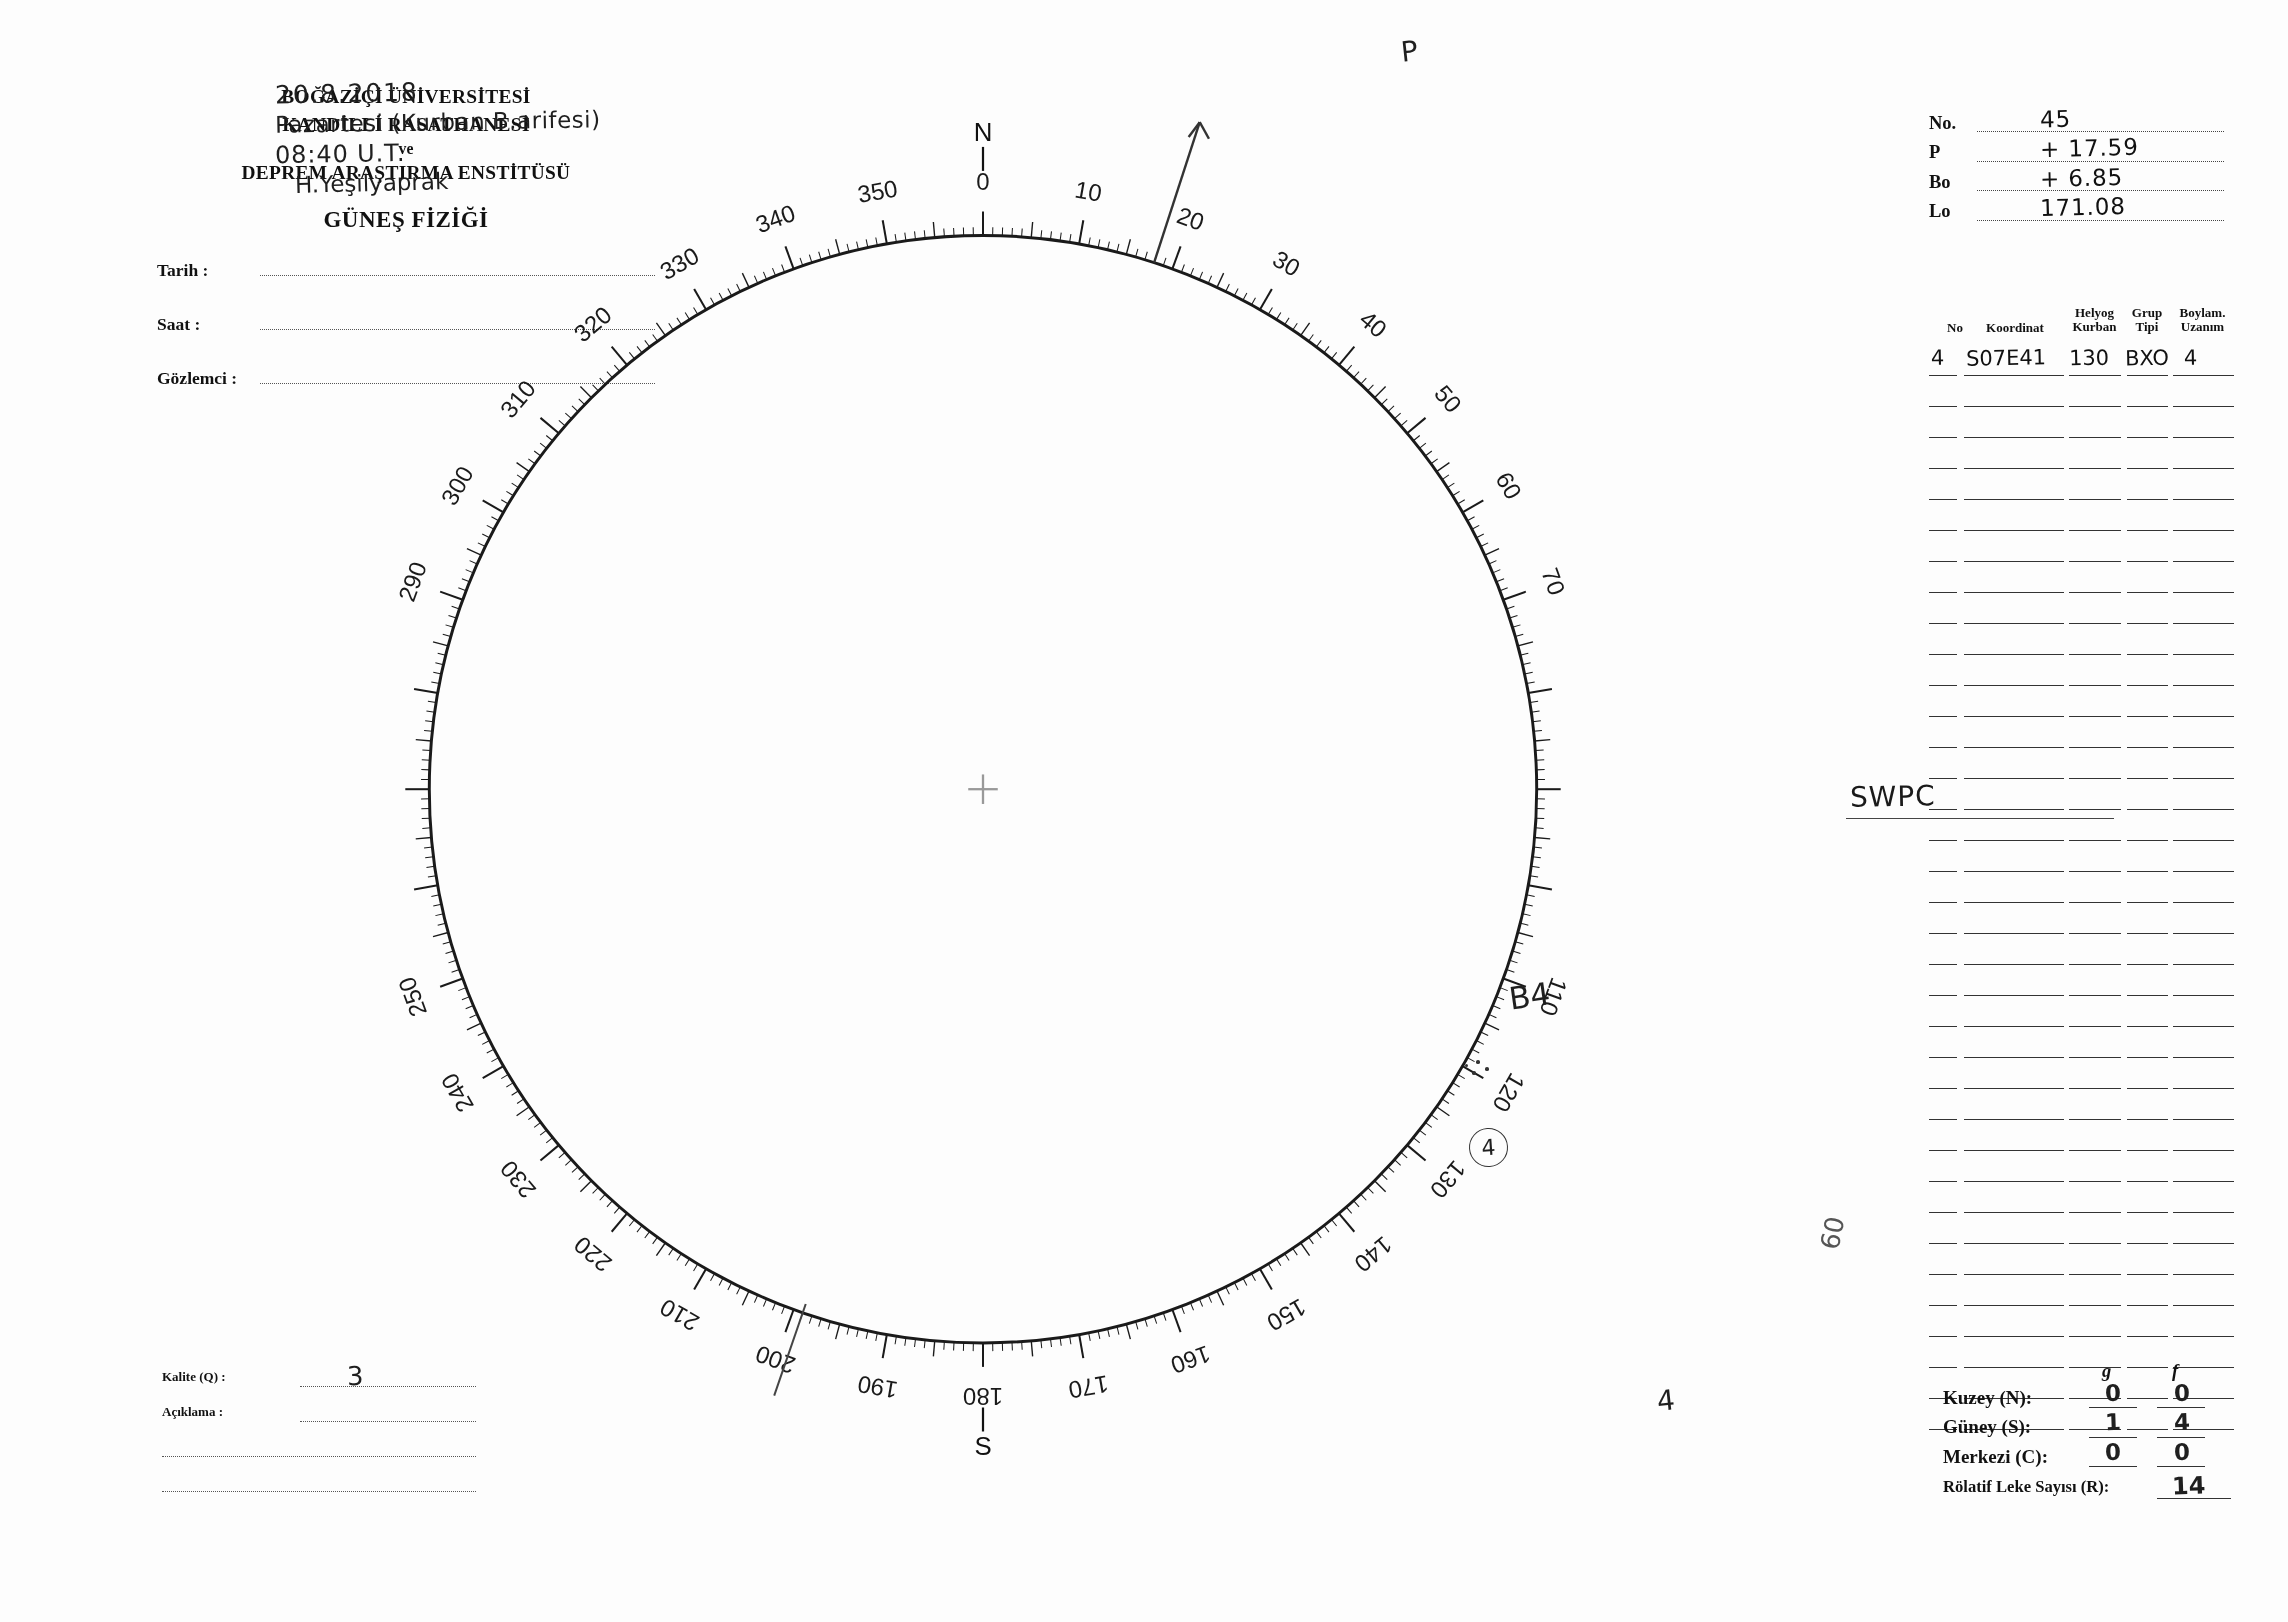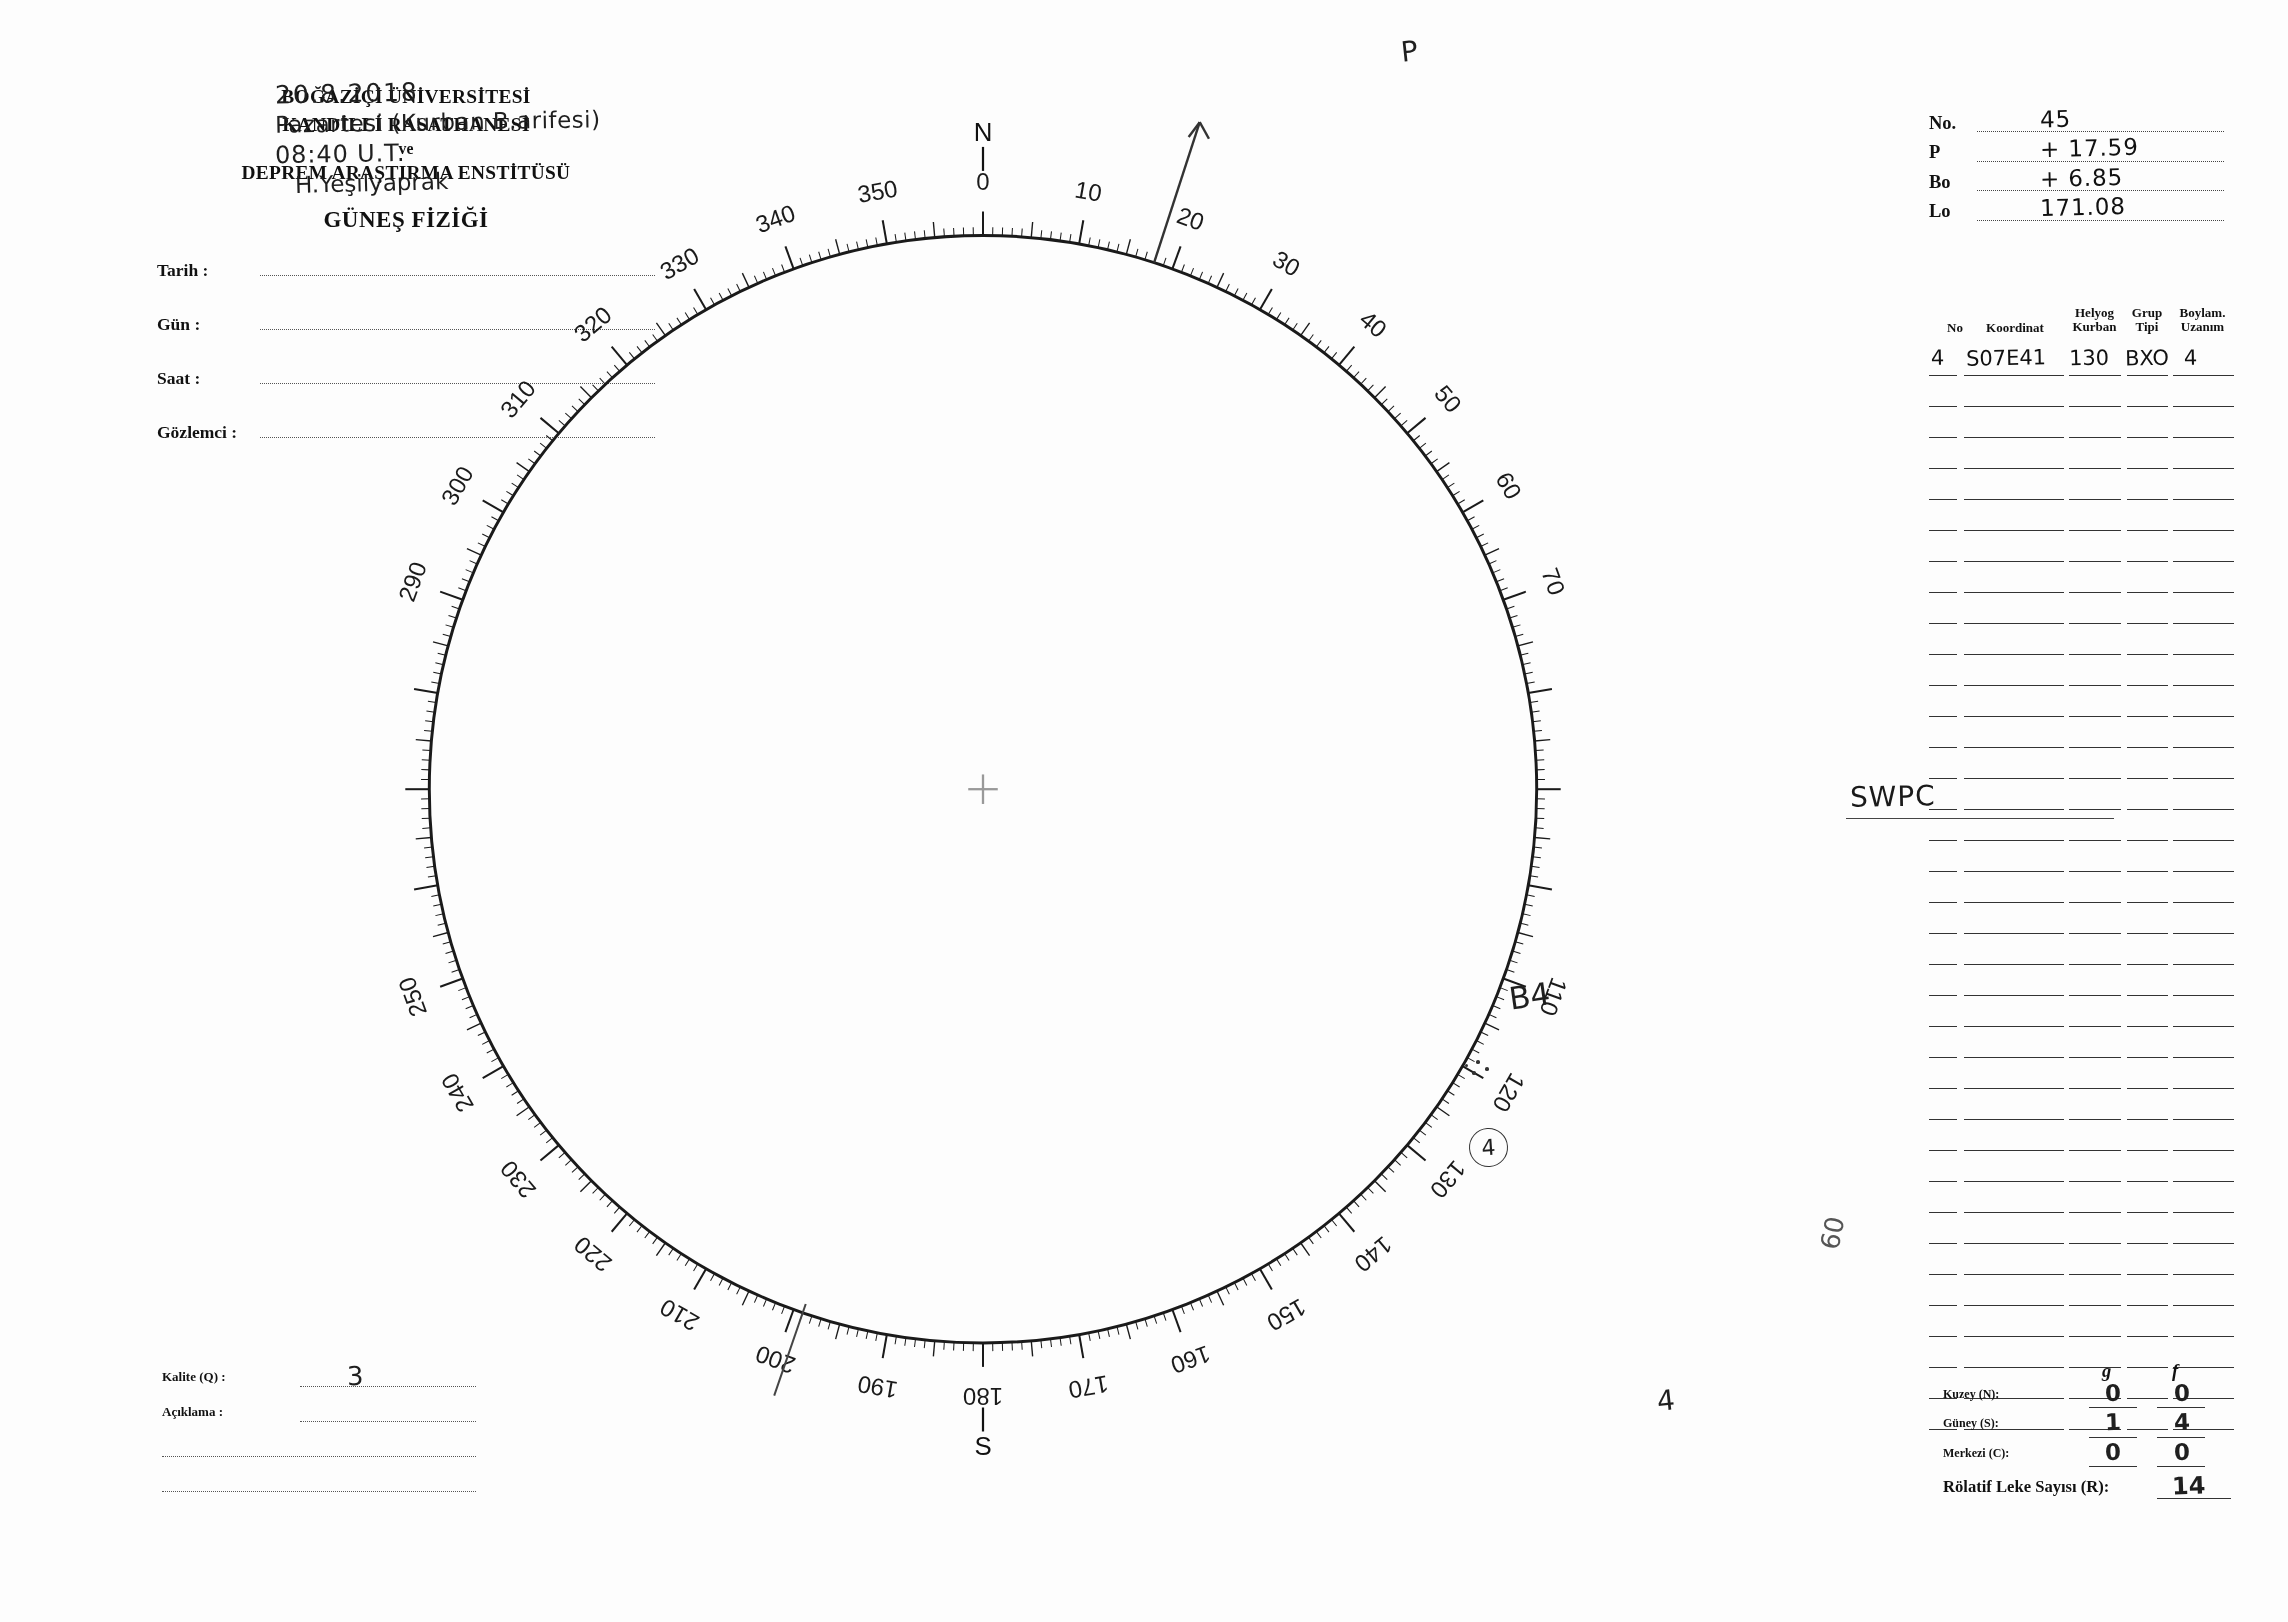--- a/index.html
+++ b/index.html
@@ -270,21 +270,21 @@
     font-size: 18.5px;
   }
   .count-row {
     position: relative;
     height: 29.5px;
   }
   .count-row .lbl {
     position: absolute;
     left: 0; top: 1.8px;
     font-weight: bold;
-    font-size: 12px;
+    font-size: 19px;
   }
   .count-row .u1 {
     position: absolute;
     left: 146px;
     top: 22px;
     width: 48px;
     border-bottom: 1.8px solid #333;
   }
   .count-row .u2 {
     position: absolute;
@@ -430,24 +430,20 @@
   <div class="header-block">
     <div class="inst-line">BOĞAZİÇİ ÜNİVERSİTESİ</div>
     <div class="inst-line">KANDİLLİ RASATHANESİ</div>
     <div class="inst-ve">ve</div>
     <div class="inst-line">DEPREM ARAŞTIRMA ENSTİTÜSÜ</div>
     <div class="gunes-title">GÜNEŞ FİZİĞİ</div>
 
     <div class="field-list">
       <div class="field-row">
         <span class="field-label">Tarih :</span>
-        <span class="field-dots"></span>
-      </div>
-      <div class="field-row">
-        <span class="field-label">Gün :</span>
         <span class="field-dots"></span>
       </div>
       <div class="field-row">
         <span class="field-label">Saat :</span>
         <span class="field-dots"></span>
       </div>
       <div class="field-row">
         <span class="field-label">Gözlemci :</span>
         <span class="field-dots"></span>
       </div>

